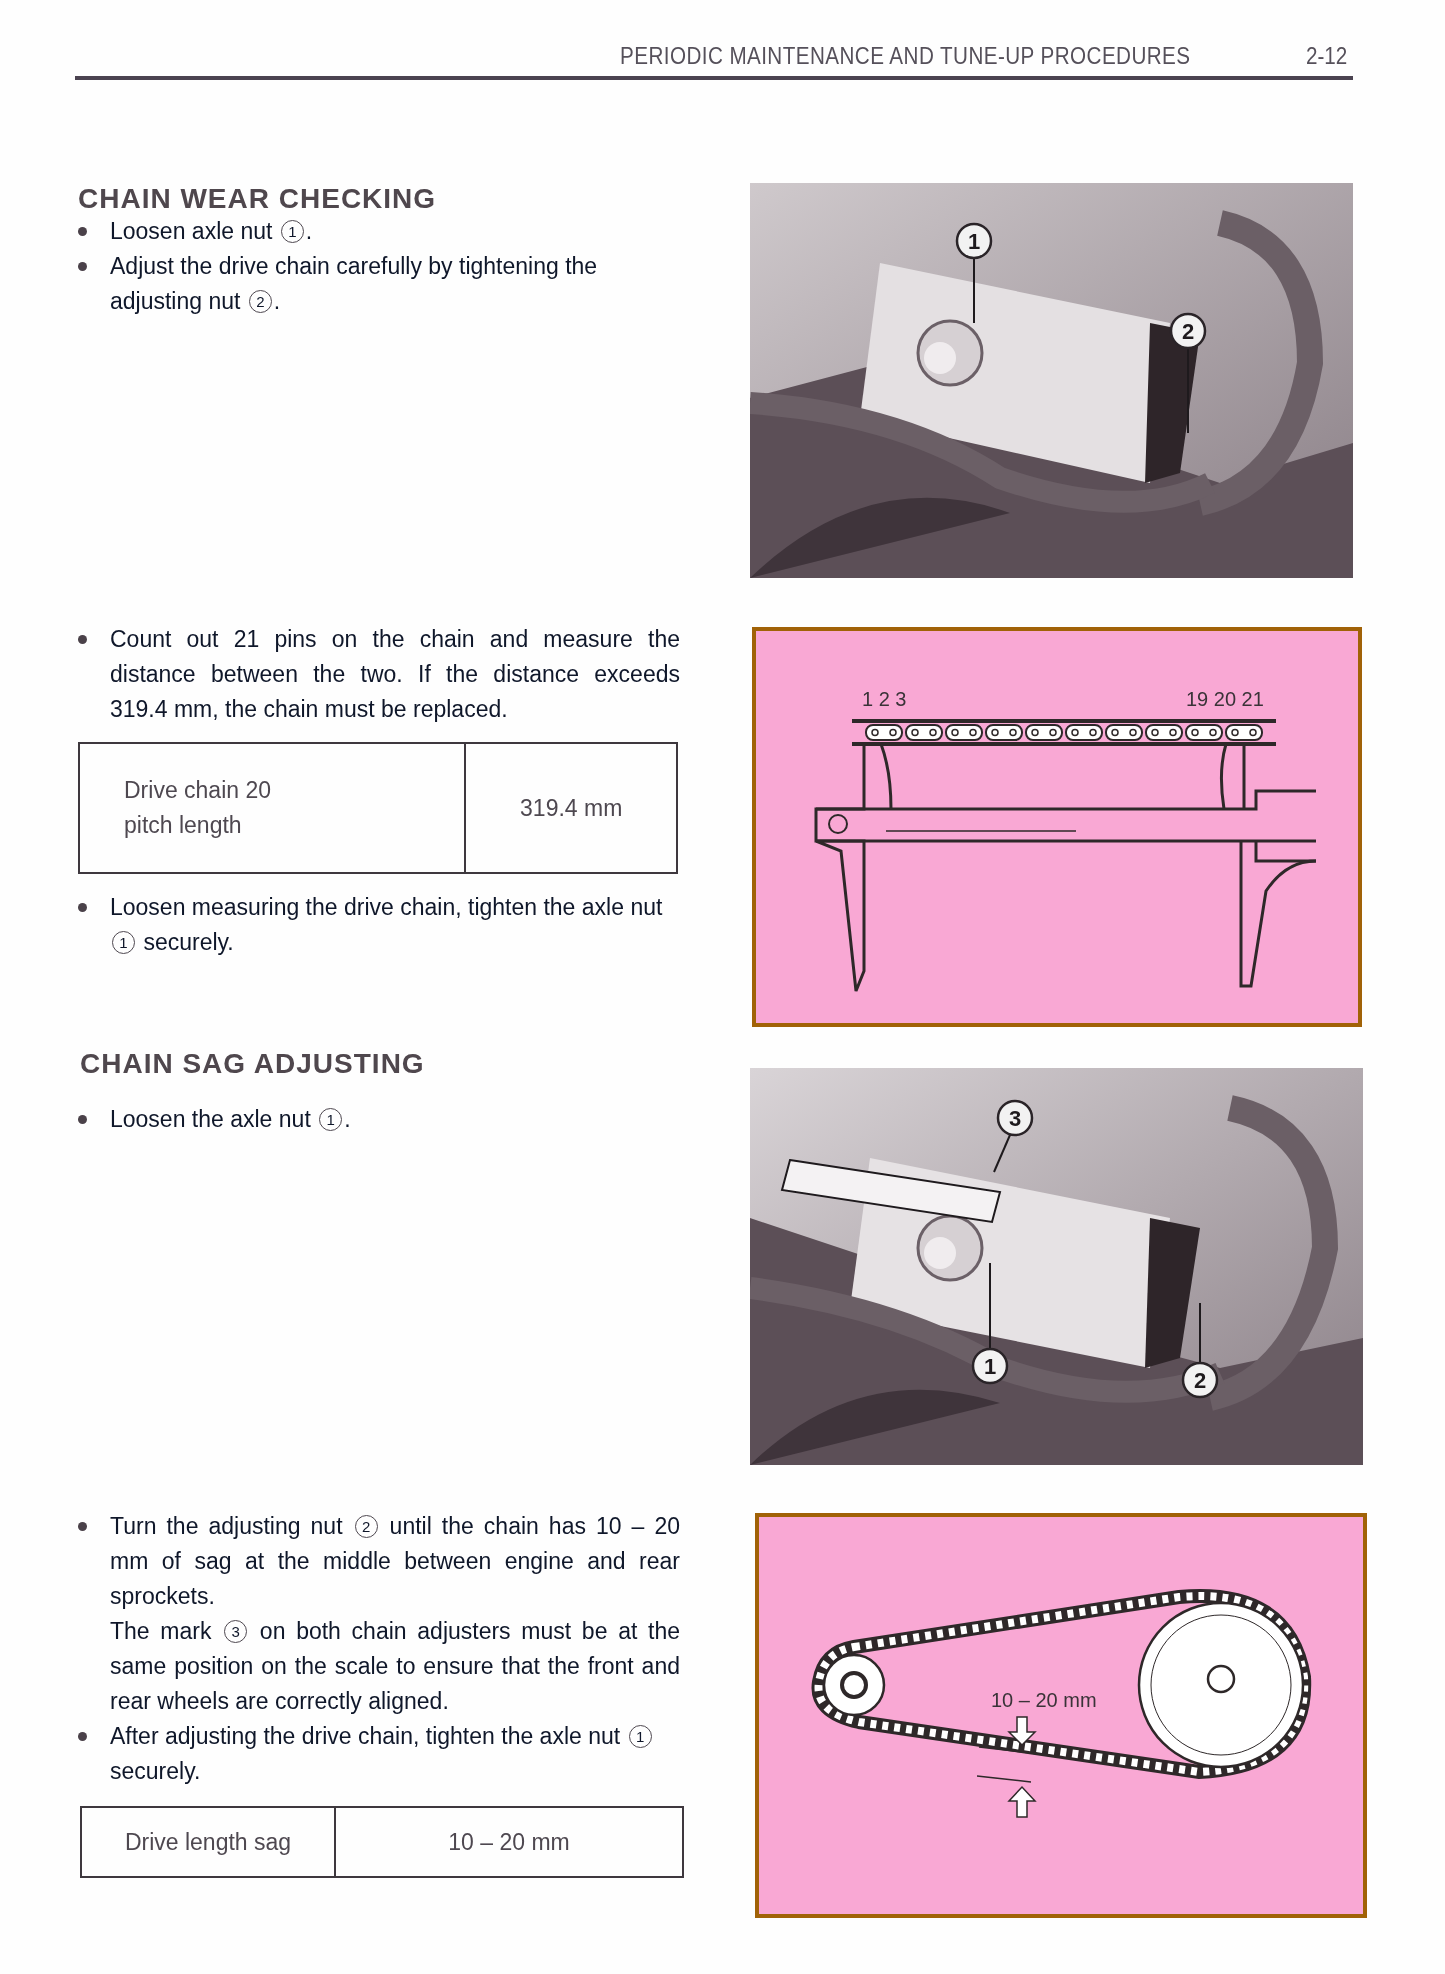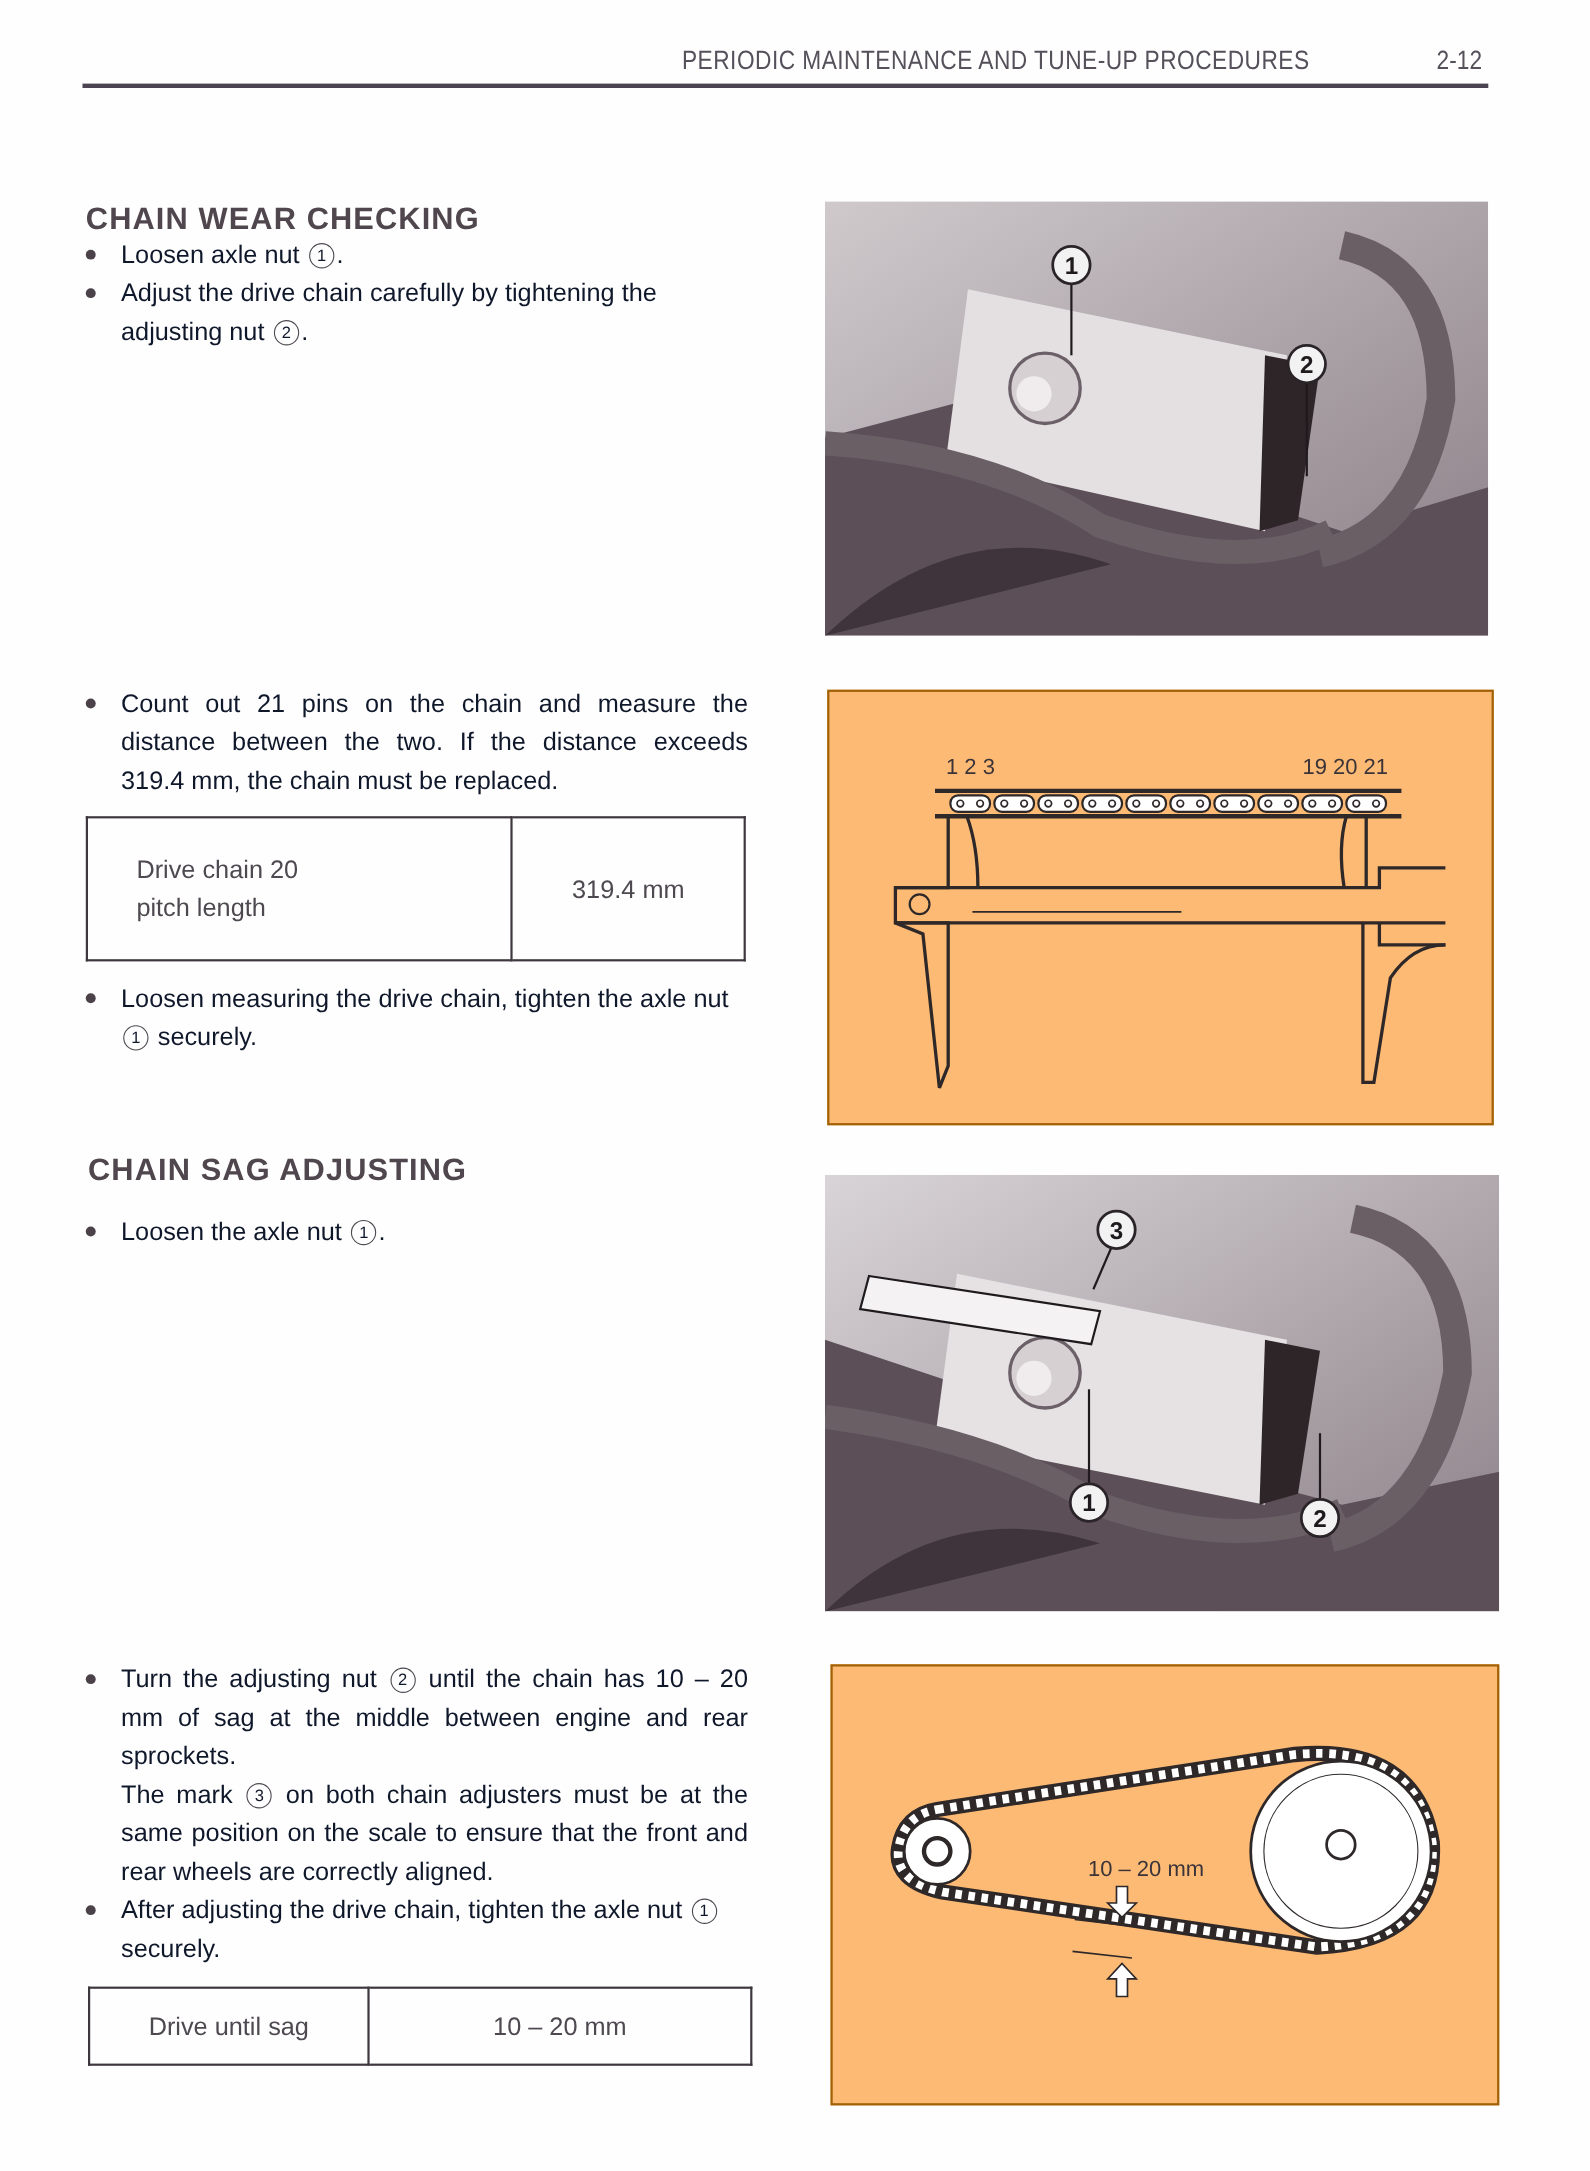--- a/index.html
+++ b/index.html
@@ -11,21 +11,21 @@
   #header-rule { left:75px; top:76px; width:1278px; height:4px; background:#4b4350; }
   .heading { font-size:28px; font-weight:bold; letter-spacing:1px; color:#4f474d; }
   .para { font-size:23px; line-height:35px; color:#0f172a; text-align:justify; }
   .bullet-row { position:absolute; left:78px; width:602px; }
   .bullet { position:absolute; left:0; top:0; width:9px; height:9px; border-radius:50%; background:#4a4149; margin-top:13px; }
   .btext { margin-left:32px; }
   .circnum { display:inline-block; width:21px; height:21px; border:1.5px solid #4e4850; border-radius:50%; font-size:15px; line-height:21px; text-align:center; vertical-align:2px; margin:0 2px; }
   table.spec { position:absolute; border-collapse:collapse; font-size:23px; color:#4e4850; }
   table.spec td { border:2px solid #3e383e; text-align:center; }
   .photo { position:absolute; overflow:hidden; }
-  .diagram-box { position:absolute; border:2px solid #a16207; background:#fdba74; }
+  .diagram-box { position:absolute; border:4px solid #a16207; background:#f9a8d4; }
   .callout { fill:#f2f2f2; stroke:#2a2428; stroke-width:2.5; }
   .callout-text { font-family:"Liberation Sans", sans-serif; font-size:22px; font-weight:bold; fill:#1e1a1d; }
 </style>
 </head>
 <body>
 
 <div id="header-title" class="abs">PERIODIC MAINTENANCE AND TUNE-UP PROCEDURES</div>
 <div id="page-number" class="abs">2-12</div>
 <div id="header-rule" class="abs"></div>
 
@@ -102,21 +102,21 @@
   <div class="btext" style="text-align:left;">
     <span>After adjusting the drive chain, tighten the axle nut</span>
     <span class="circnum">1</span>
     <span>securely.</span>
   </div>
 </div>
 
 <table class="spec" style="left:80px; top:1806px; width:604px; height:72px;">
   <tbody>
       <tr>
-    <td style="width:250px;">Drive until sag</td>
+    <td style="width:250px;">Drive length sag</td>
     <td>10 – 20 mm</td>
   </tr>
 </tbody>
   </table>
 
 <div class="photo" style="left:750px; top:183px; width:603px; height:395px;">
   <svg width="603" height="395" viewBox="0 0 603 395">
     <defs>
       <linearGradient id="g1" x1="0" y1="0" x2="1" y2="1">
         <stop offset="0" stop-color="#cfc9cc"></stop>

